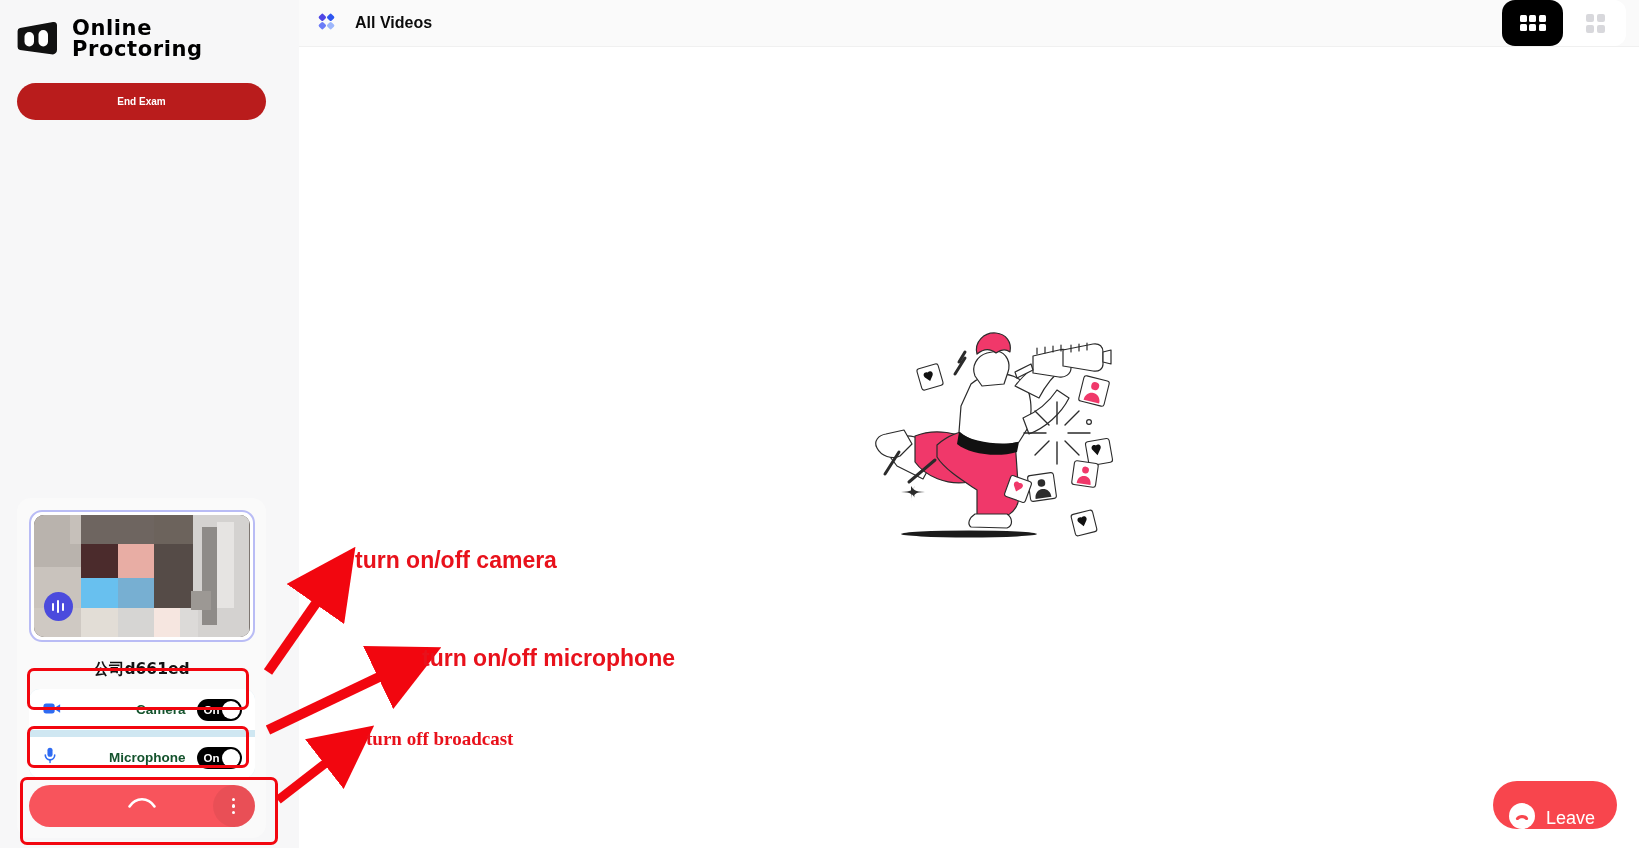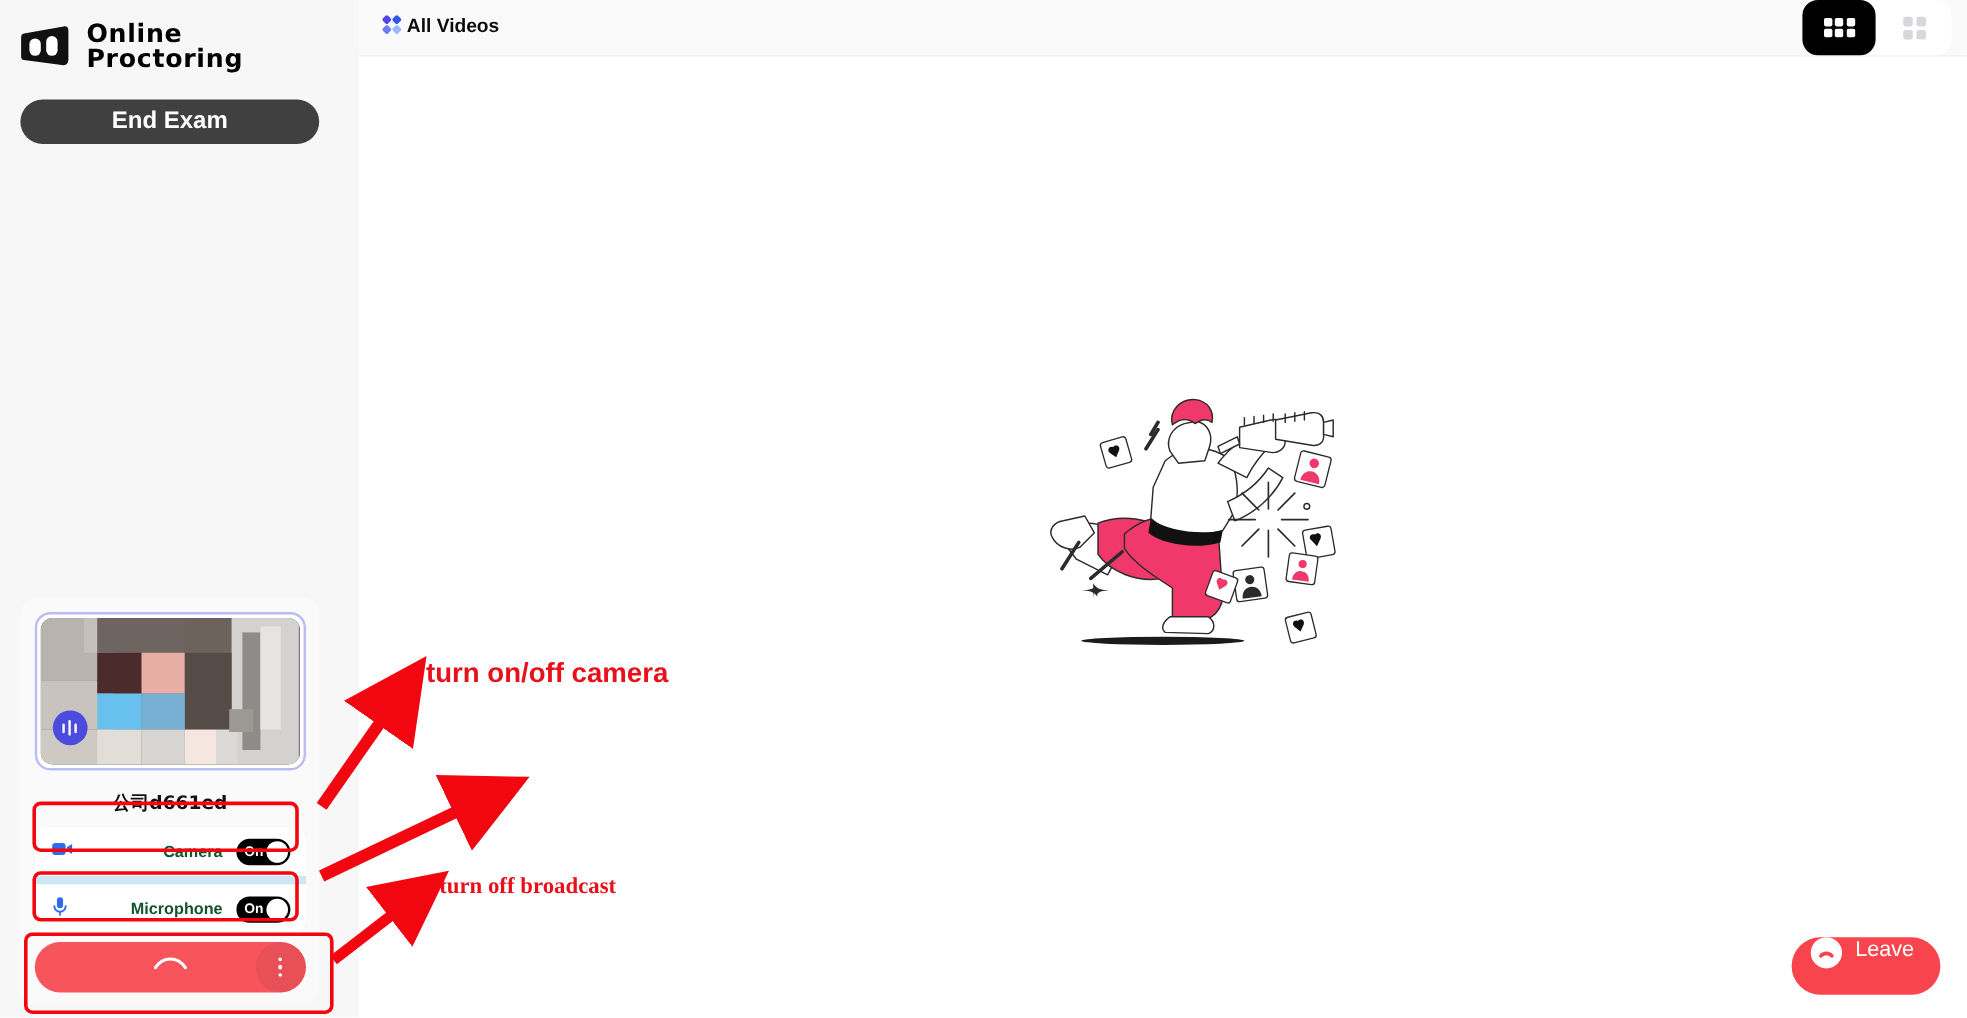--- a/index.html
+++ b/index.html
@@ -40,23 +40,23 @@
   .room-block { margin-top: 47px; }
   .room-block .field-value { margin-top: 8px; }
   .time-block { margin-top: 37px; }
   .time-row { display: flex; align-items: center; justify-content: space-between; margin-top: 8px; padding-right: 42px; }
   .people-chip { display: flex; align-items: center; gap: 6px; }
   .people-count { font-size: 19px; font-weight: 600; color: #111; }
 
   .end-exam {
     margin: 22px 17px 0 17px;
     height: 37px; width: 249px;
-    background: #404040; color: #fff;
+    background: #b91c1c; color: #fff;
     border: none; border-radius: 19px;
-    font-size: 20px; font-weight: 700;
+    font-size: 10px; font-weight: 700;
     font-family: "Liberation Sans", sans-serif;
     cursor: pointer;
   }
 
   
   .self-card {
     position: absolute; left: 17px; bottom: 10px;
     width: 249px;
     background: #fafafa;
     border-radius: 14px;
@@ -141,21 +141,21 @@
 
   
   .main { flex: 1; position: relative; background: #ffffff; height: 848px; }
   .topbar {
     height: 47px; background: #fafafa;
     display: flex; align-items: center;
     padding: 0 13px 0 19px;
     border-bottom: 1px solid #f0f0f0;
   }
   .topbar-title {
-    display: flex; align-items: center; gap: 4px;
+    display: flex; align-items: center; gap: 20px;
     font-size: 16px; font-weight: 700; color: #0b0b0b;
   }
   .view-toggle {
     margin-left: auto; display: flex; align-items: center; gap: 2px;
     background: #fff; border-radius: 12px; padding: 0;
   }
   .vt-btn {
     width: 61px; height: 46px; border-radius: 13px;
     display: flex; align-items: center; justify-content: center;
     cursor: pointer;
@@ -184,21 +184,21 @@
     display: flex; align-items: center; justify-content: center;
     font-size: 15px; color: #5a5f6e; cursor: pointer;
     white-space: nowrap;
   }
   .tab.active { background: #0c0c0c; color: #fff; font-weight: 700; }
 
   .leave-btn {
     position: absolute; right: 22px; bottom: 19px;
     height: 48px; padding: 0 22px 0 16px;
     background: #f8454d; border: none; border-radius: 24px;
-    display: flex; align-items: flex-start; gap: 11px;
+    display: flex; align-items: flex-end; gap: 11px;
     color: #fff; font-size: 18px; font-weight: 400;
     font-family: "Liberation Sans", sans-serif;
     cursor: pointer;
   }
   .leave-ico {
     width: 26px; height: 26px; border-radius: 50%;
     background: #fff; display: flex; align-items: center; justify-content: center;
   }
 
   
@@ -436,20 +436,21 @@
         <marker id="ah" markerWidth="7" markerHeight="7" refX="2.2" refY="3.5" orient="auto">
           <path d="M0,0 L7,3.5 L0,7 z" fill="#f2060f"></path>
         </marker>
       </defs>
       <line x1="268" y1="672" x2="328" y2="586" stroke="#f2060f" stroke-width="10" marker-end="url(#ah)"></line>
       <line x1="268" y1="730" x2="398" y2="668" stroke="#f2060f" stroke-width="10" marker-end="url(#ah)"></line>
       <line x1="278" y1="800" x2="340" y2="752" stroke="#f2060f" stroke-width="9" marker-end="url(#ah)"></line>
     </svg>
 
     <div class="anno-text" style="left:355px; top:547px; font-size:23px;">turn on/off camera</div>
+    <div class="anno-text" style="left:422px; top:645px; font-size:23px;">turn on/off microphone</div>
     <div class="anno-text" style="left:366px; top:728px; font-size:19px;font-family:Liberation Serif, serif;">turn off broadcast</div>
 
     <div class="anno-box" style="left:27px; top:668px; width:222px; height:42px;"></div>
     <div class="anno-box" style="left:27px; top:726px; width:222px; height:42px;"></div>
     <div class="anno-box" style="left:20px; top:777px; width:258px; height:68px;"></div>
   </div>
 
 </div>
 
 </body></html>

